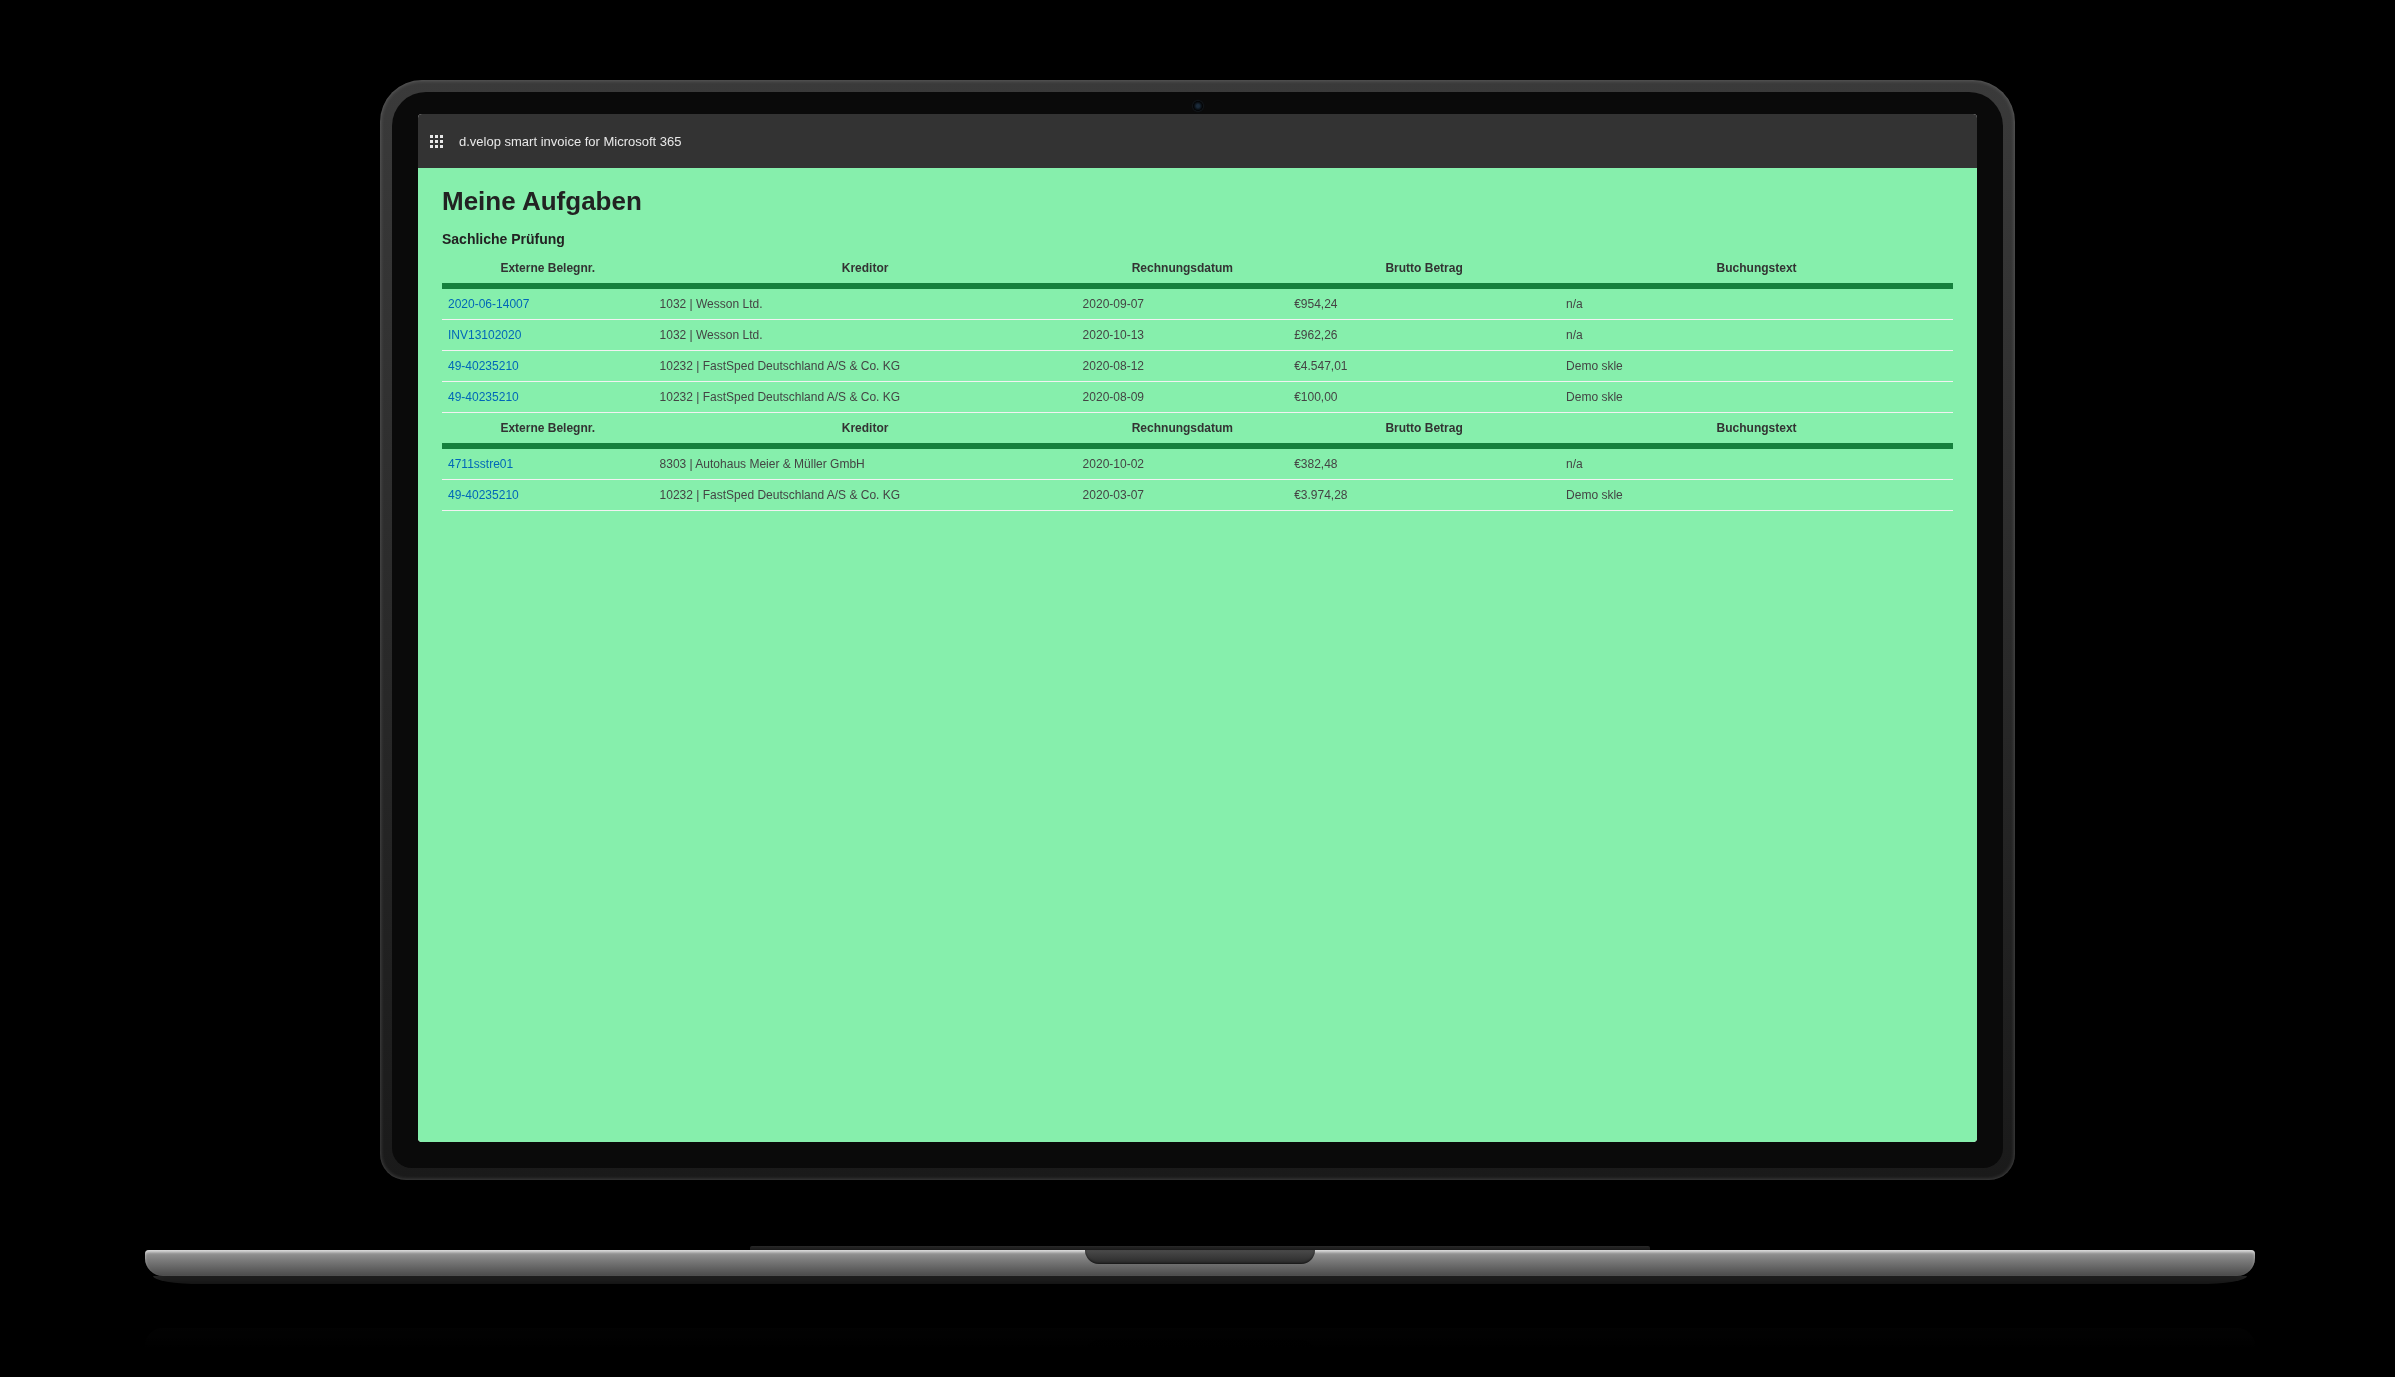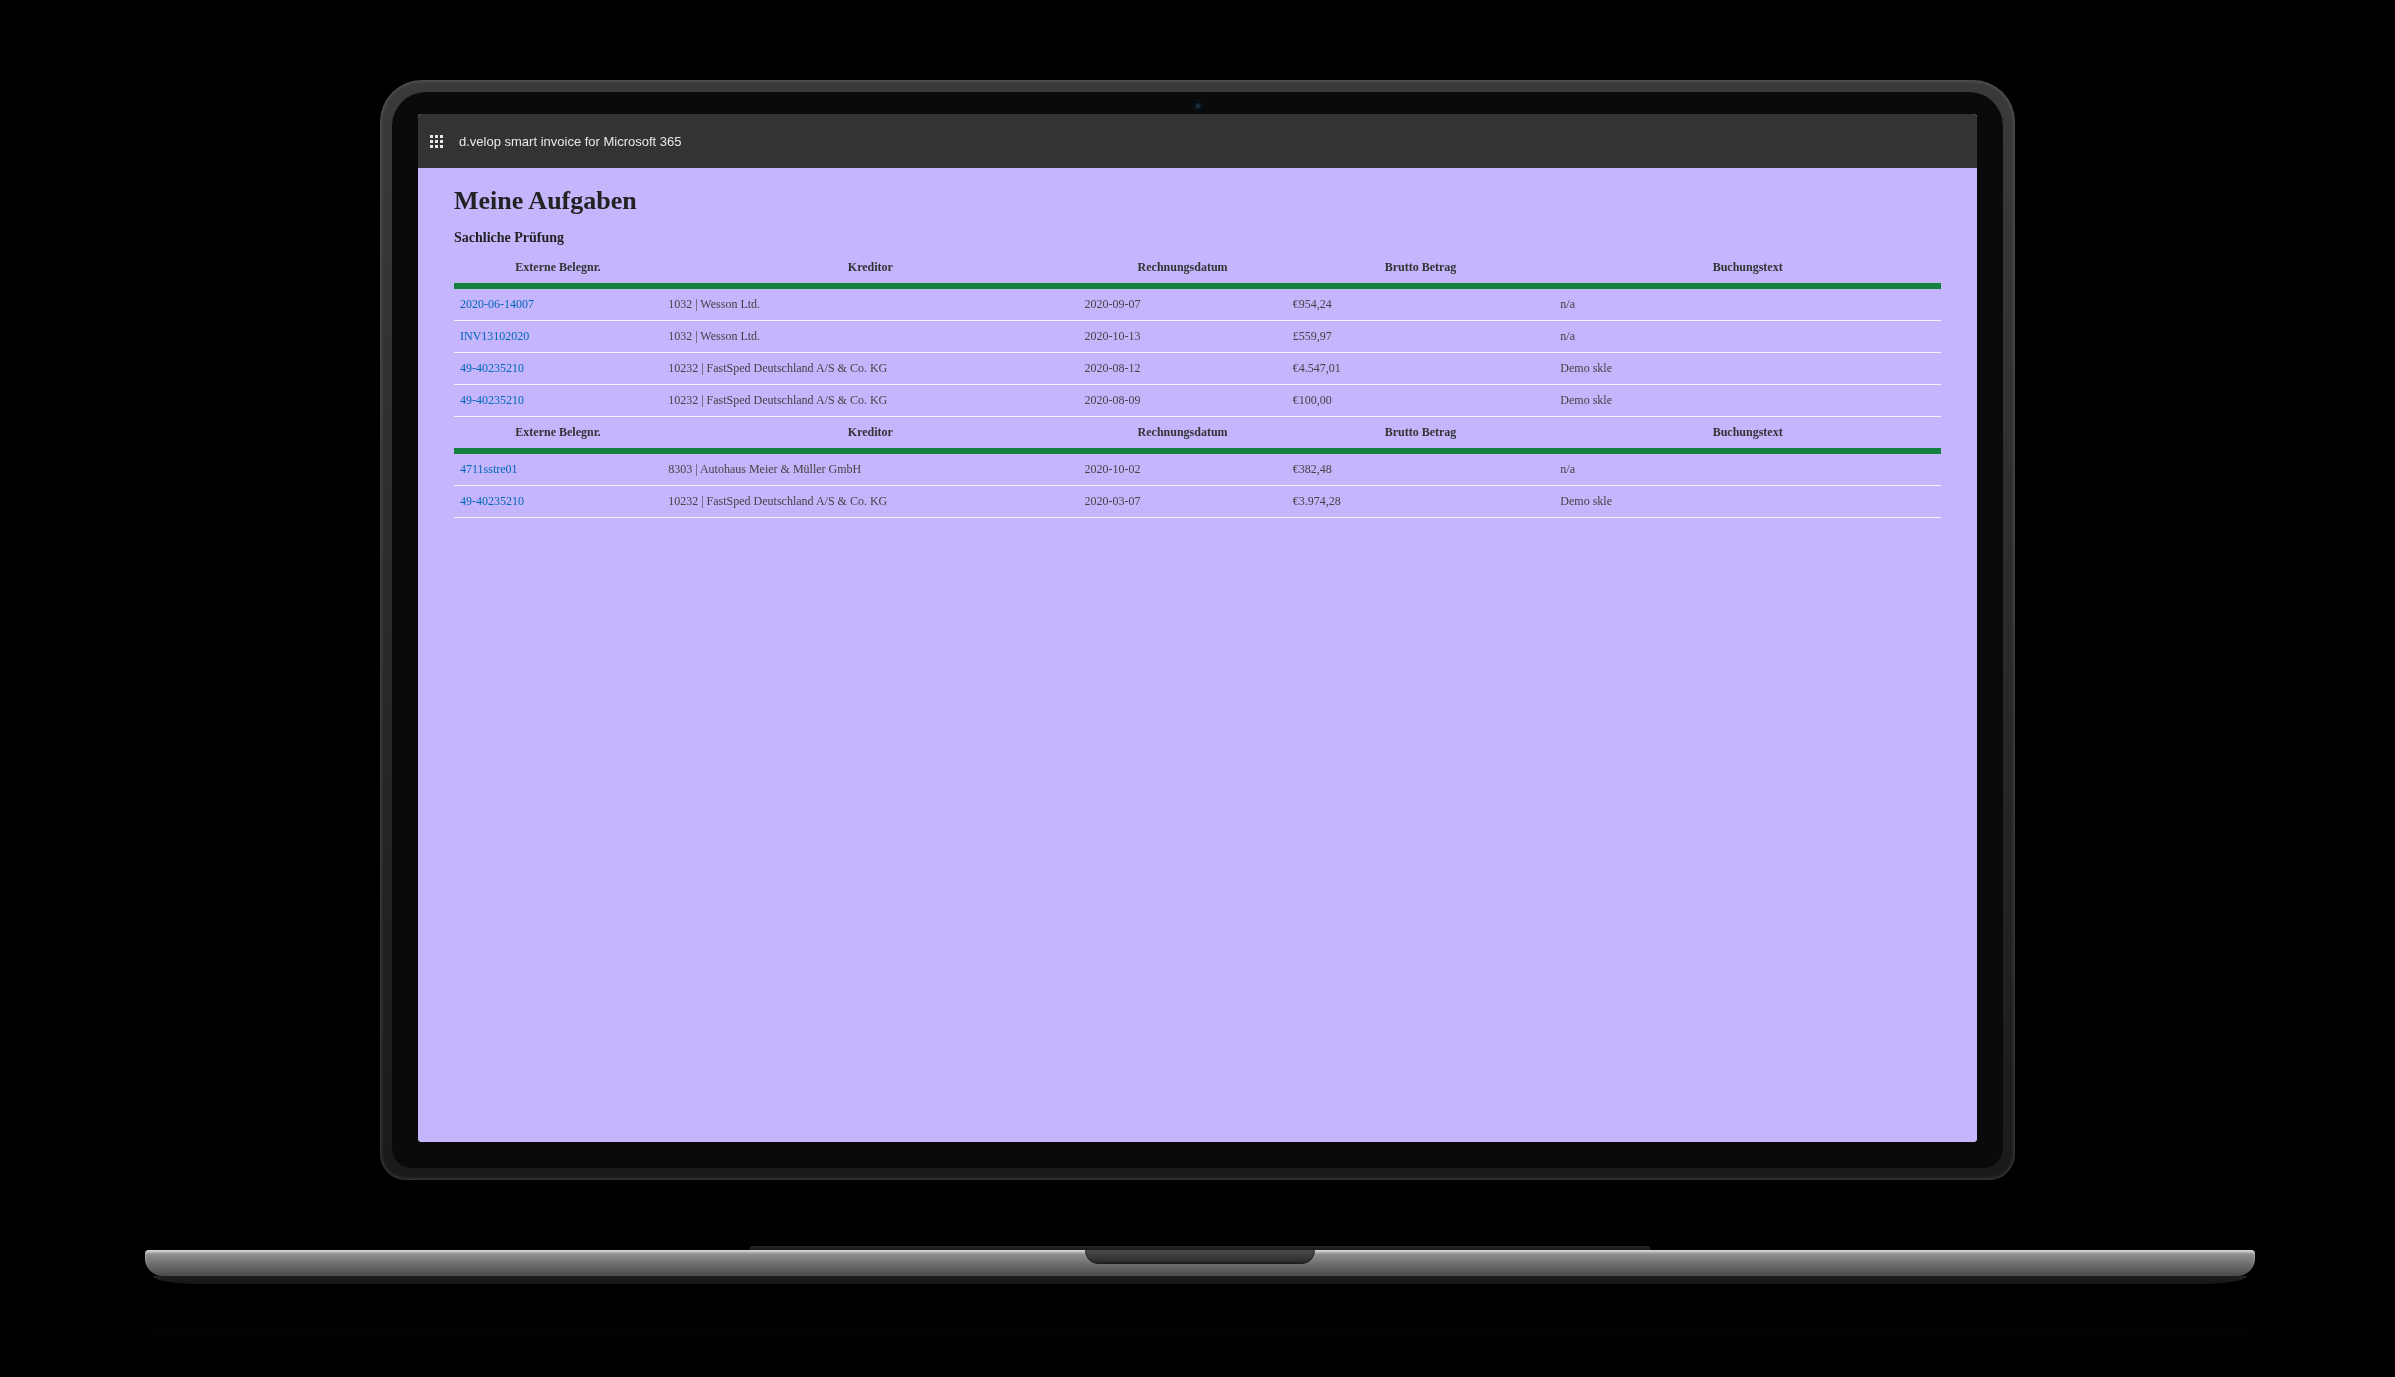--- a/index.html
+++ b/index.html
@@ -72,25 +72,24 @@
       gap: 2px;
       cursor: pointer;
     }
     .waffle-icon span {
       width: 3px;
       height: 3px;
       background: #e8e8e8;
     }
     .content {
       flex: 1;
-      background: #c4b5fd;
-      padding: 18px 36px;
+      background: #86efac;
+      padding: 18px 24px;
       color: #222;
       overflow: auto;
-      font-family: Liberation Serif, serif;
     }
     .page-title {
       font-size: 26px;
       font-weight: 700;
       margin-bottom: 14px;
     }
     .section-title {
       font-size: 14px;
       font-weight: 700;
       margin: 12px 0 6px 0;
@@ -230,21 +229,21 @@
                     <td><span class="link">2020-06-14007</span></td>
                     <td>1032 | Wesson Ltd.</td>
                     <td>2020-09-07</td>
                     <td>€954,24</td>
                     <td>n/a</td>
                   </tr>
                   <tr>
                     <td><span class="link">INV13102020</span></td>
                     <td>1032 | Wesson Ltd.</td>
                     <td>2020-10-13</td>
-                    <td>£559,97</td>
+                    <td>£962,26</td>
                     <td>n/a</td>
                   </tr>
                   <tr>
                     <td><span class="link">49-40235210</span></td>
                     <td>10232 | FastSped Deutschland A/S &amp; Co. KG</td>
                     <td>2020-08-12</td>
                     <td>€4.547,01</td>
                     <td>Demo skle</td>
                   </tr>
                   <tr>

